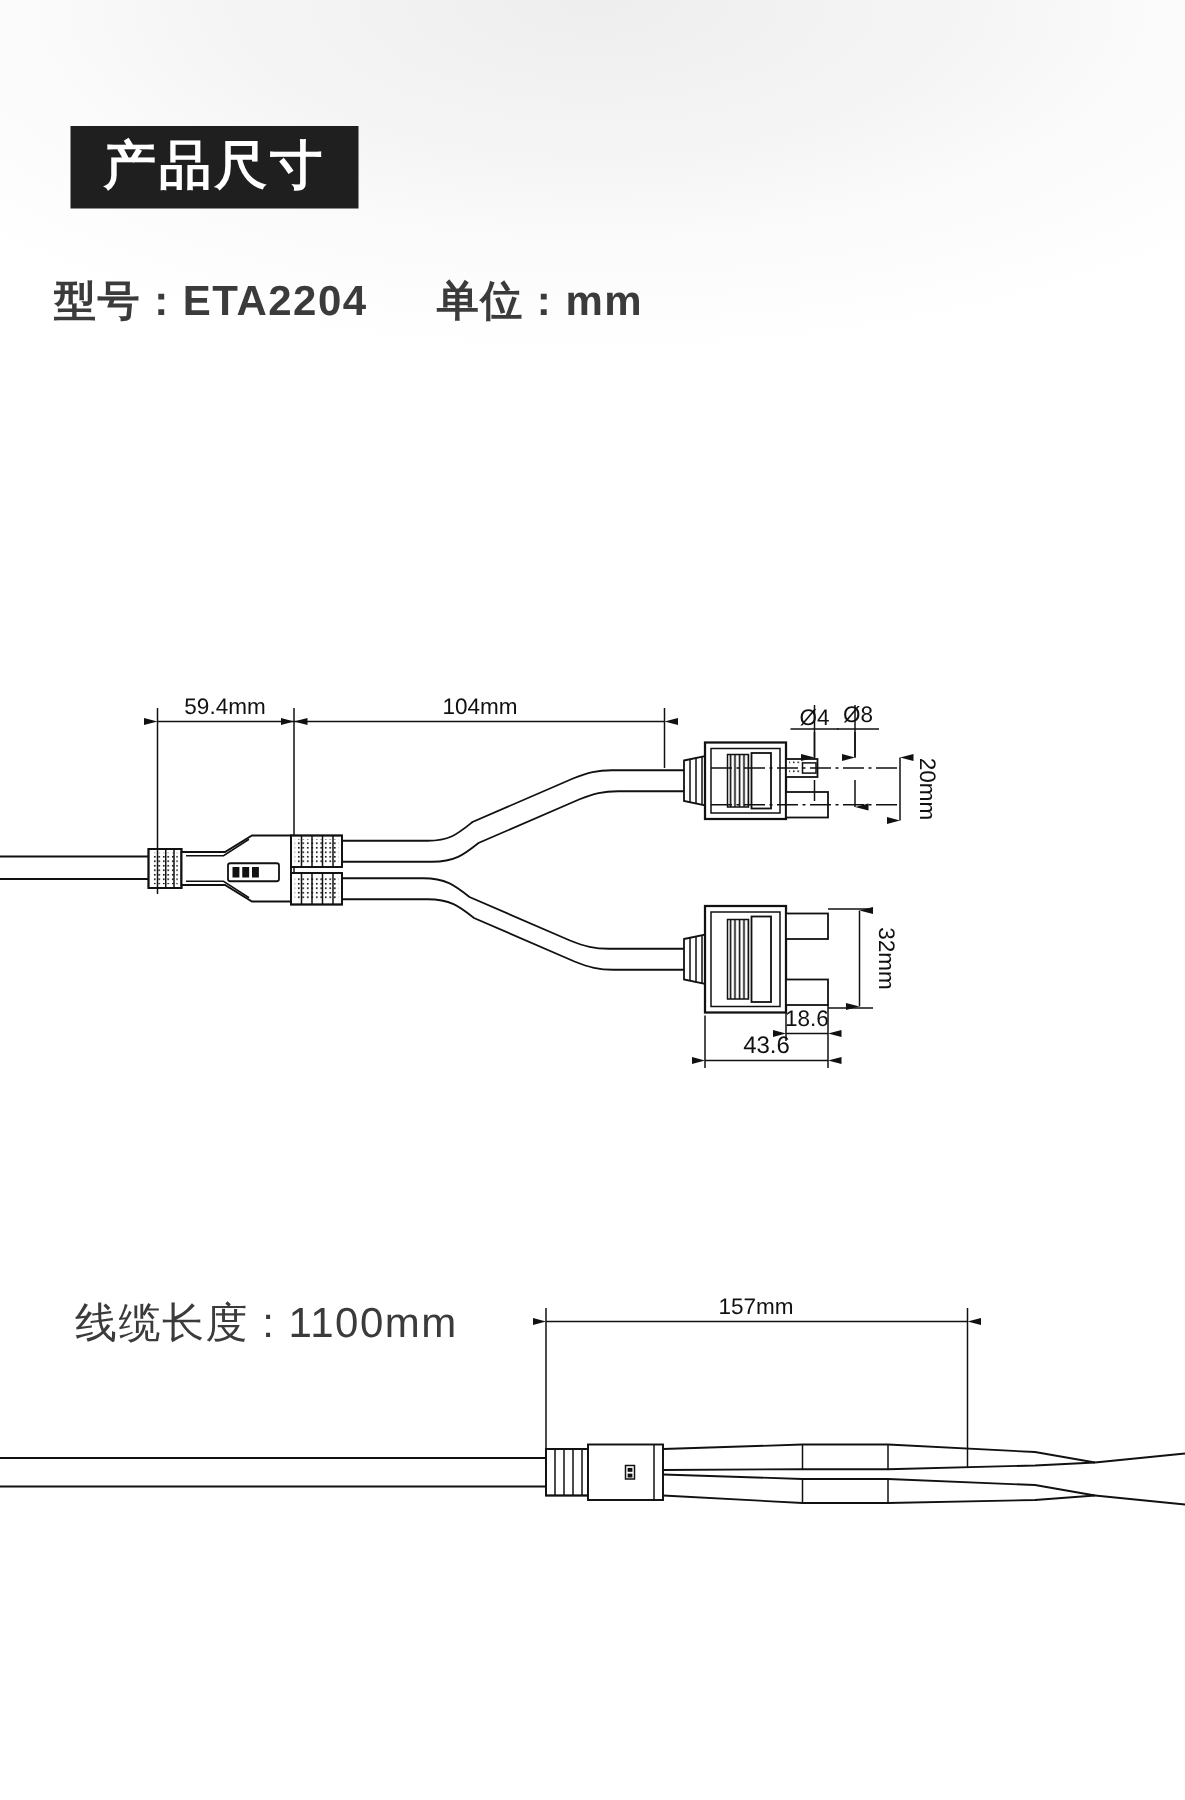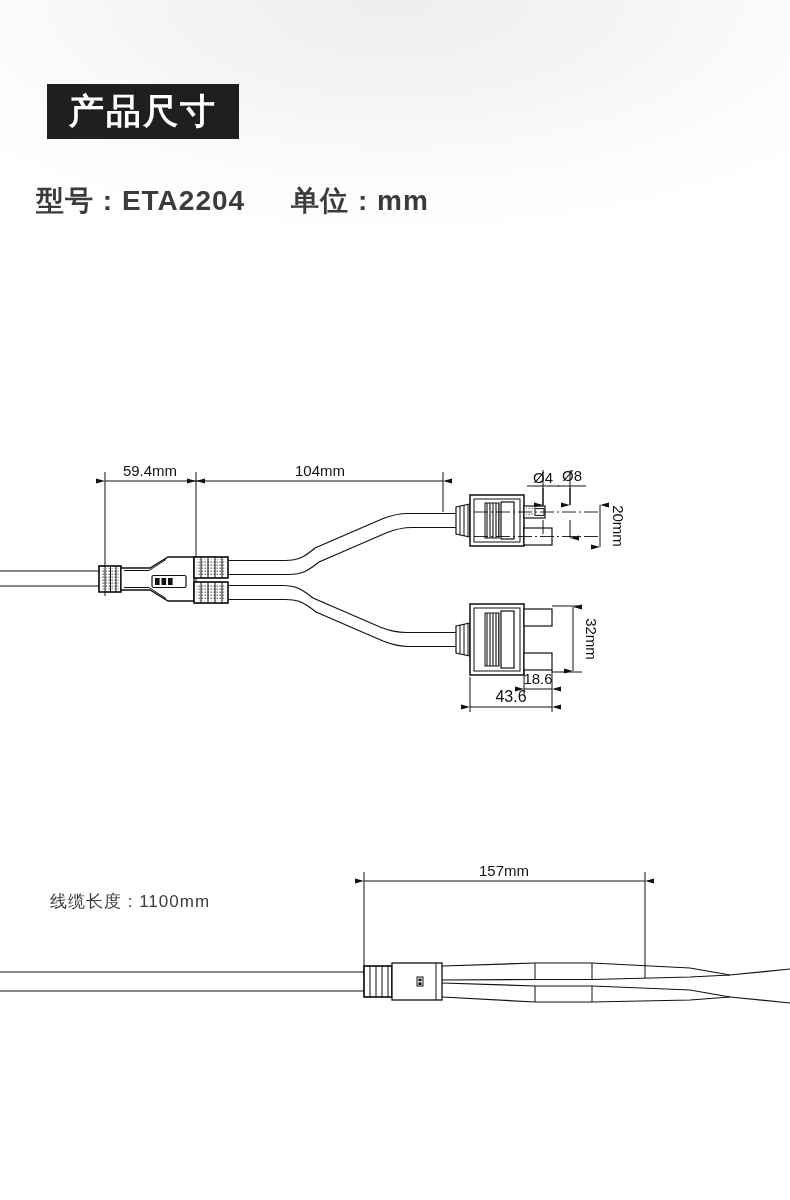--- a/index.html
+++ b/index.html
@@ -48,22 +48,22 @@
     white-space: nowrap;
     font-weight: bold;
   }
   .spec-line .gap {
     display: inline-block;
     width: 46px;
   }
   .cable-length {
     position: absolute;
     left: 50px;
-    top: 890px;
-    font-size: 17px;
+    top: 863px;
+    font-size: 28px;
     color: #3b3b3b;
     letter-spacing: 1px;
     white-space: nowrap;
   }
 
   
   .drawing {
     position: absolute;
     left: 0;
     top: 0;

